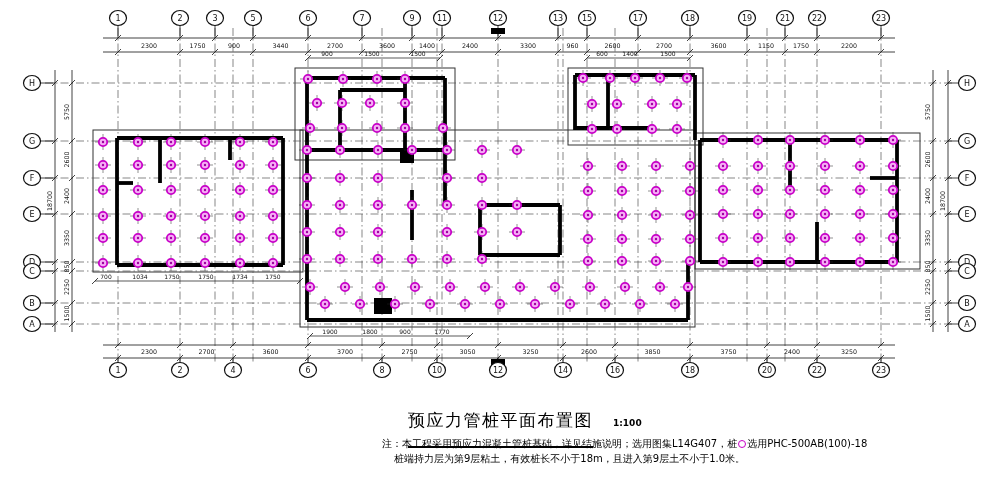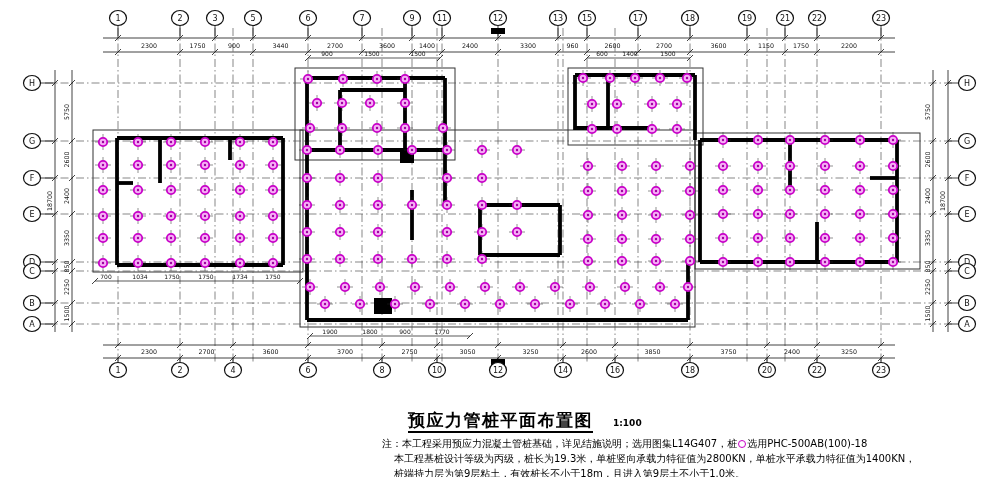--- a/index.html
+++ b/index.html
@@ -1,21 +1,21 @@
 <!DOCTYPE html>
 <html><head>
 <meta charset="utf-8">
 <style>
   html,body{margin:0;padding:0;background:#fff;}
   .canvas{position:relative;width:1000px;height:477px;background:#fff;overflow:hidden;
           font-family:"DejaVu Sans",sans-serif;}
   #plan-svg{position:absolute;left:0;top:0;}
   .title-wrap{position:absolute;left:408px;top:409px;white-space:nowrap;}
-  .title-main{font-size:17px;font-weight:bold;color:#000;letter-spacing:1.5px;
-              border-bottom:2.5px solid #000;padding-bottom:1px;}
+  .title-main{font-size:17px;font-weight:normal;color:#000;letter-spacing:1.5px;
+              border-bottom:2.5px solid #000;padding-bottom:16px;}
   .title-scale{font-size:9px;font-weight:bold;color:#000;margin-left:20px;}
   .notes{position:absolute;left:382px;top:436px;font-size:10px;line-height:1.5;color:#000;white-space:nowrap;}
   .notes .indent{margin-left:12px;}
   .pile-glyph{display:inline-block;width:6px;height:6px;border:1.4px solid #c800c8;border-radius:50%;
               vertical-align:-1px;margin:0 1px;}
 </style>
 </head>
 <body>
 
 <div class="canvas">
@@ -1545,16 +1545,15 @@
         </g>
       </g>
     </svg>
 
   <div class="title-wrap">
     <span class="title-main">预应力管桩平面布置图</span><span class="title-scale">1:100</span>
   </div>
 
   <div class="notes">
     <div><span>注：本工程采用预应力混凝土管桩基础，详见结施说明；选用图集L14G407，桩</span><span class="pile-glyph"></span><span>选用PHC-500AB(100)-18</span></div>
-    <div class="indent">本工程基桩设计等级为丙级，桩长为19.3米，单桩竖向承载力特征值为2800KN，单桩水平承载力特征值为1400KN，</div>
     <div class="indent">桩端持力层为第9层粘土，有效桩长不小于18m，且进入第9层土不小于1.0米。</div>
   </div>
 </div>
 
 </body></html>

